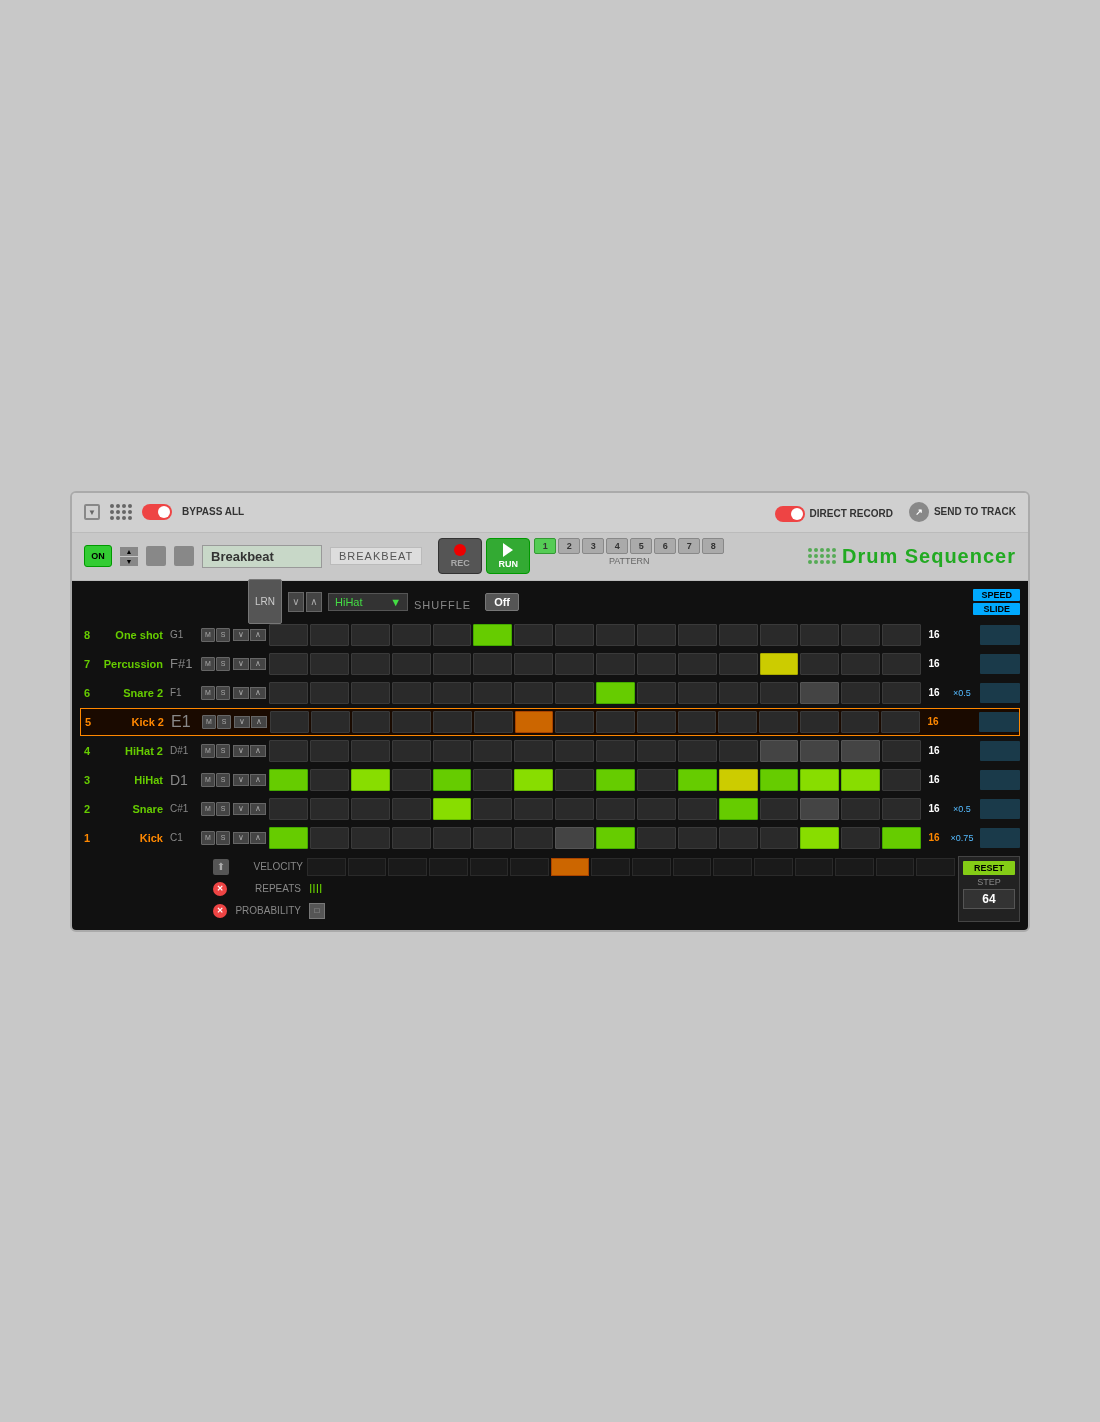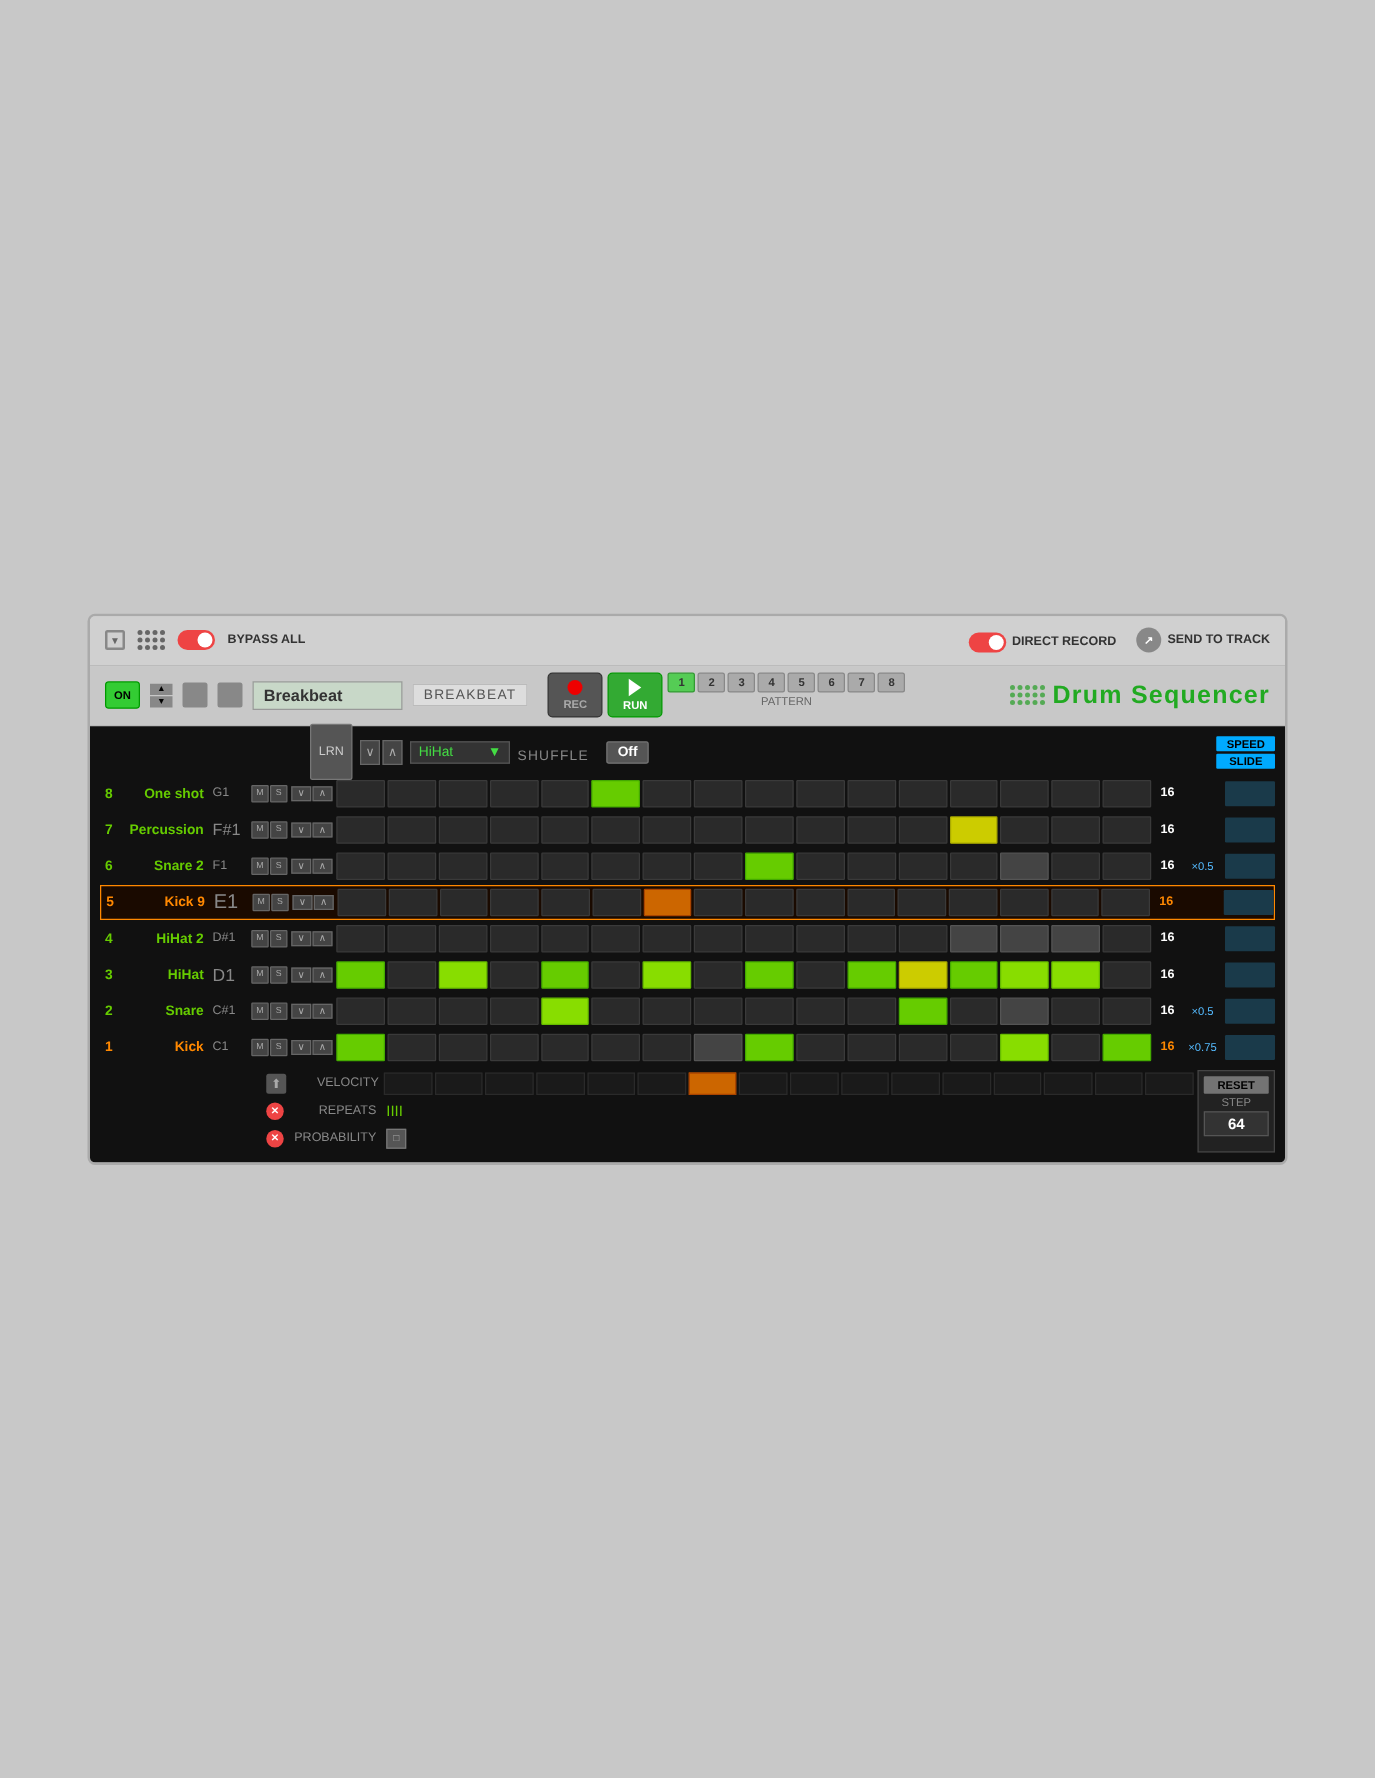--- a/index.html
+++ b/index.html
@@ -232,21 +232,21 @@
       display: flex; align-items: center; justify-content: center;
       font-size: 8px; color: white; font-weight: bold;
     }
     .vel-step { height: 18px; background: #1a1a1a; border: 1px solid #2a2a2a; }
     .vel-step.orange { background: #c60; border-color: #a40; }
     .reset-step-area {
       display: flex; flex-direction: column; align-items: center;
       background: #222; padding: 4px; border: 1px solid #444; gap: 2px;
     }
     .reset-btn {
-      background: #737373; color: #000; font-size: 9px; font-weight: bold;
+      background: #84cc16; color: #000; font-size: 9px; font-weight: bold;
       padding: 2px 0; border: none; text-align: center; border-radius: 1px; width: 52px;
     }
     .step-label { color: #888; font-size: 9px; }
     .step-value {
       background: #333; color: white; font-size: 12px; font-weight: bold;
       padding: 2px 8px; border: 1px solid #555; width: 52px; text-align: center;
     }
   </style>
 </head>
 <body>
@@ -477,21 +477,21 @@
         <div class="step dark-gray"></div>
         <div class="step dark-gray"></div>
       </div>
       <div class="step-count">16</div>
       <div class="speed-val" style="color:#5bf;font-size:9px;">×0.5</div>
       <div style="width:40px;background:#1a3a4a;height:20px;border-radius:1px;"></div>
     </div>
 
     <div class="track-row row-5" style="border:1px solid #f80;background:#1a0a00;">
       <div class="track-num">5</div>
-      <div class="track-name">Kick 9</div>
+      <div class="track-name">Kick 2</div>
       <div class="track-note" style="color:#888;font-size:16px;">E1</div>
       <div class="ms-btns">
         <div class="m-btn">M</div>
         <div class="s-btn">S</div>
       </div>
       <div class="track-arrows">
         <div class="arr-btn" style="height:12px;font-size:8px;">∨</div>
         <div class="arr-btn" style="height:12px;font-size:8px;">∧</div>
       </div>
       <div class="steps-area">

